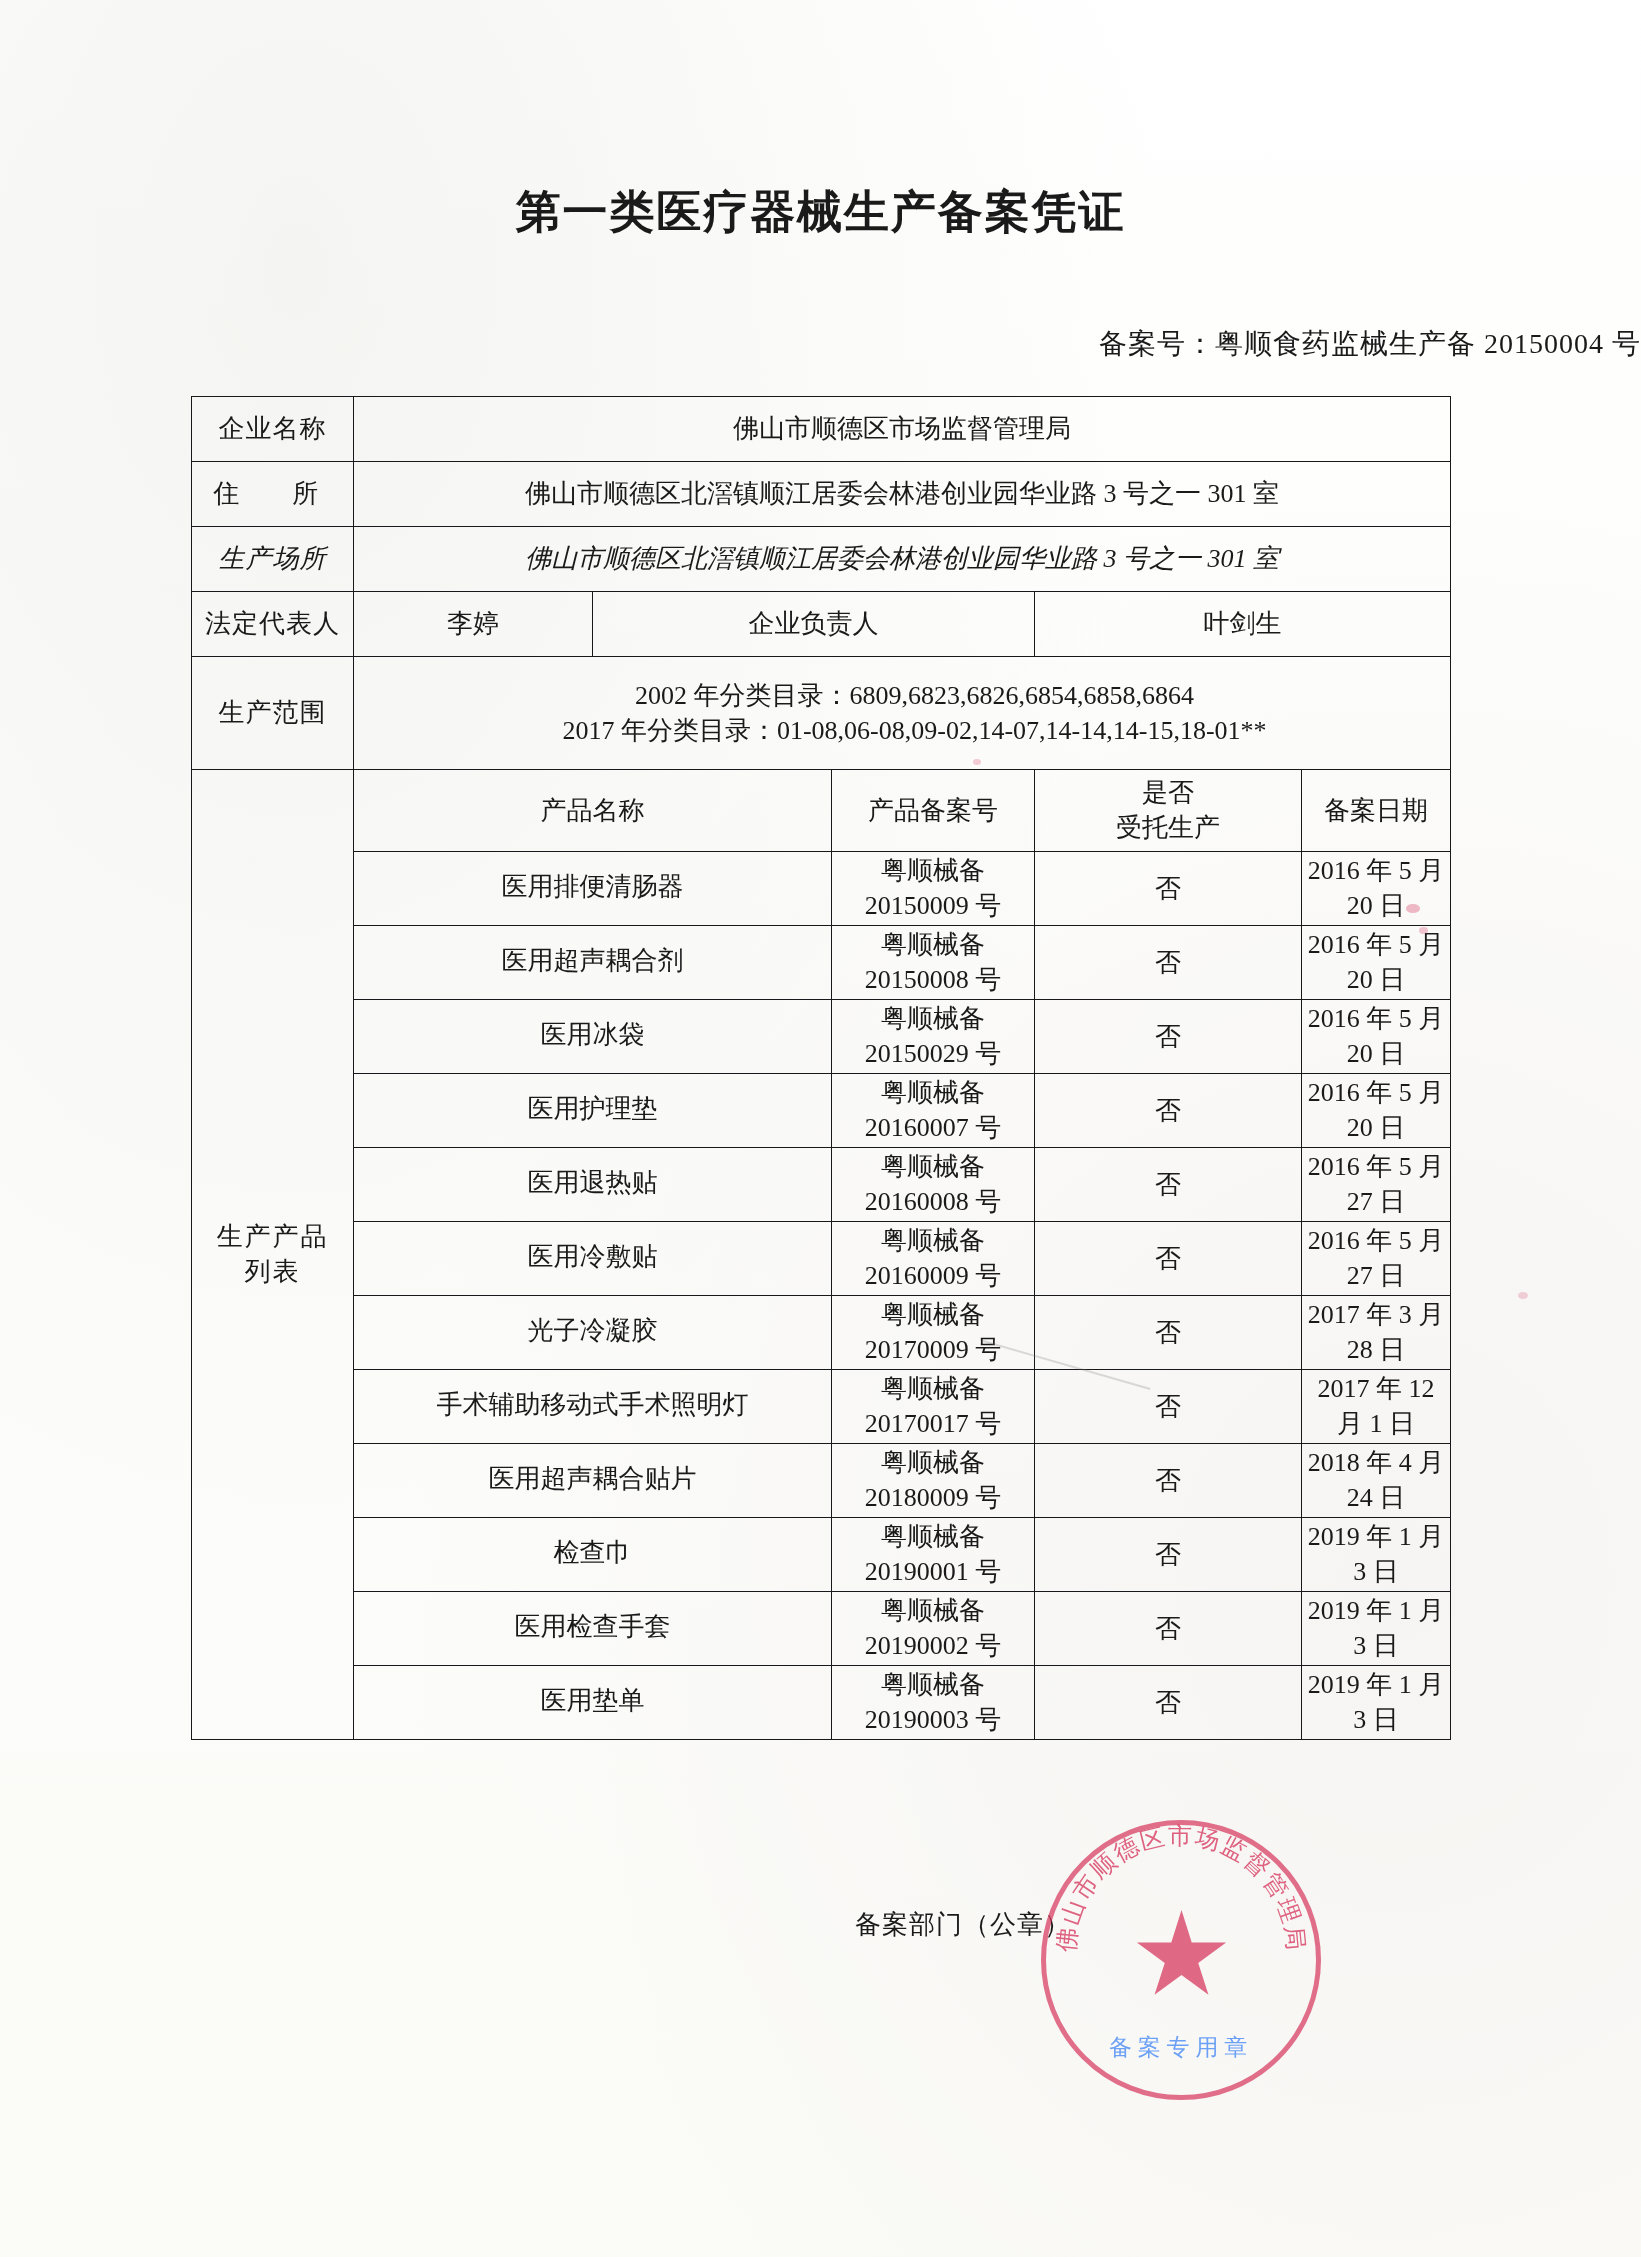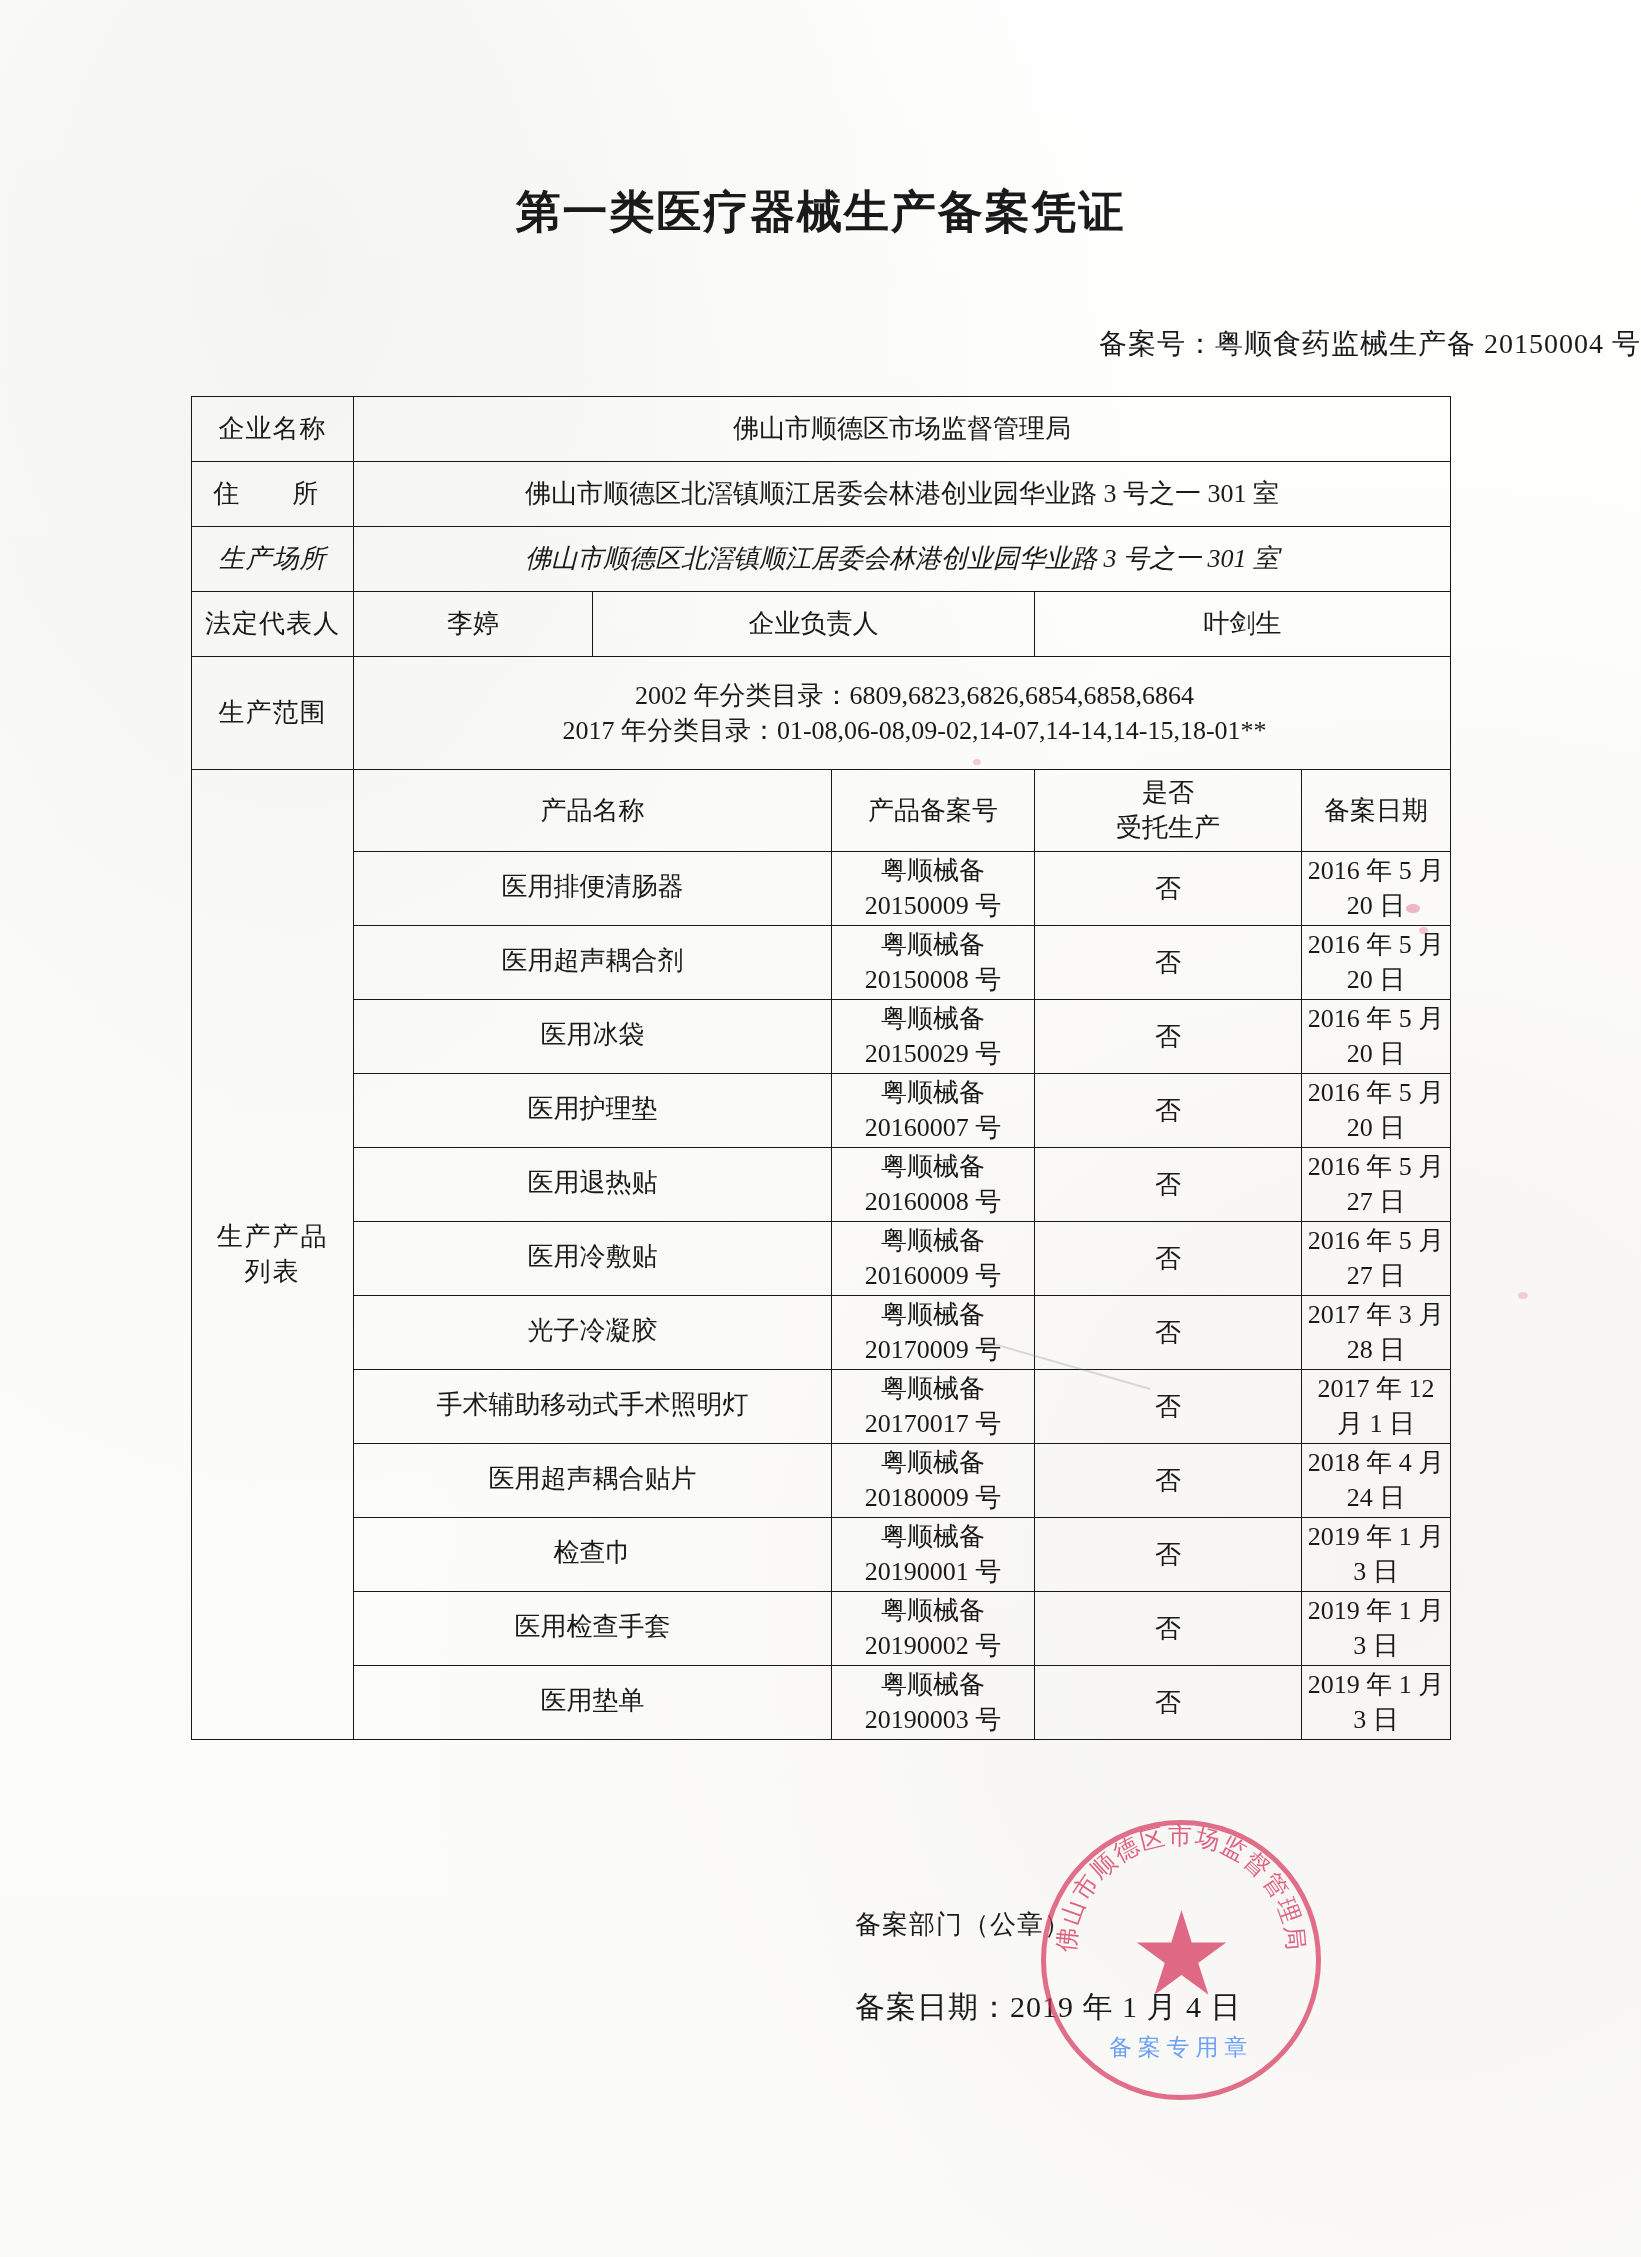--- a/index.html
+++ b/index.html
@@ -367,21 +367,20 @@
           <div>粤顺械备</div>
           <div>20190003 号</div>
         </td>
         <td class="prod-ent">否</td>
         <td class="prod-date">2019 年 1 月 3 日</td>
       </tr>
     </tbody>
   </table>
 
   <div class="footer-dept">备案部门（公章）</div>
-  <div class="footer-date">备案日期：2019 年  1 月 4 日</div>
 
   <div class="seal">
     <div class="ring"></div>
     <svg viewBox="0 0 290 290">
       <defs>
         <path id="arcpath" d="M 38 160 A 110 110 0 1 1 252 160" fill="none"></path>
       </defs>
       <text>
         <textPath href="#arcpath" startOffset="50%" text-anchor="middle">佛山市顺德区市场监督管理局</textPath>
       </text>

